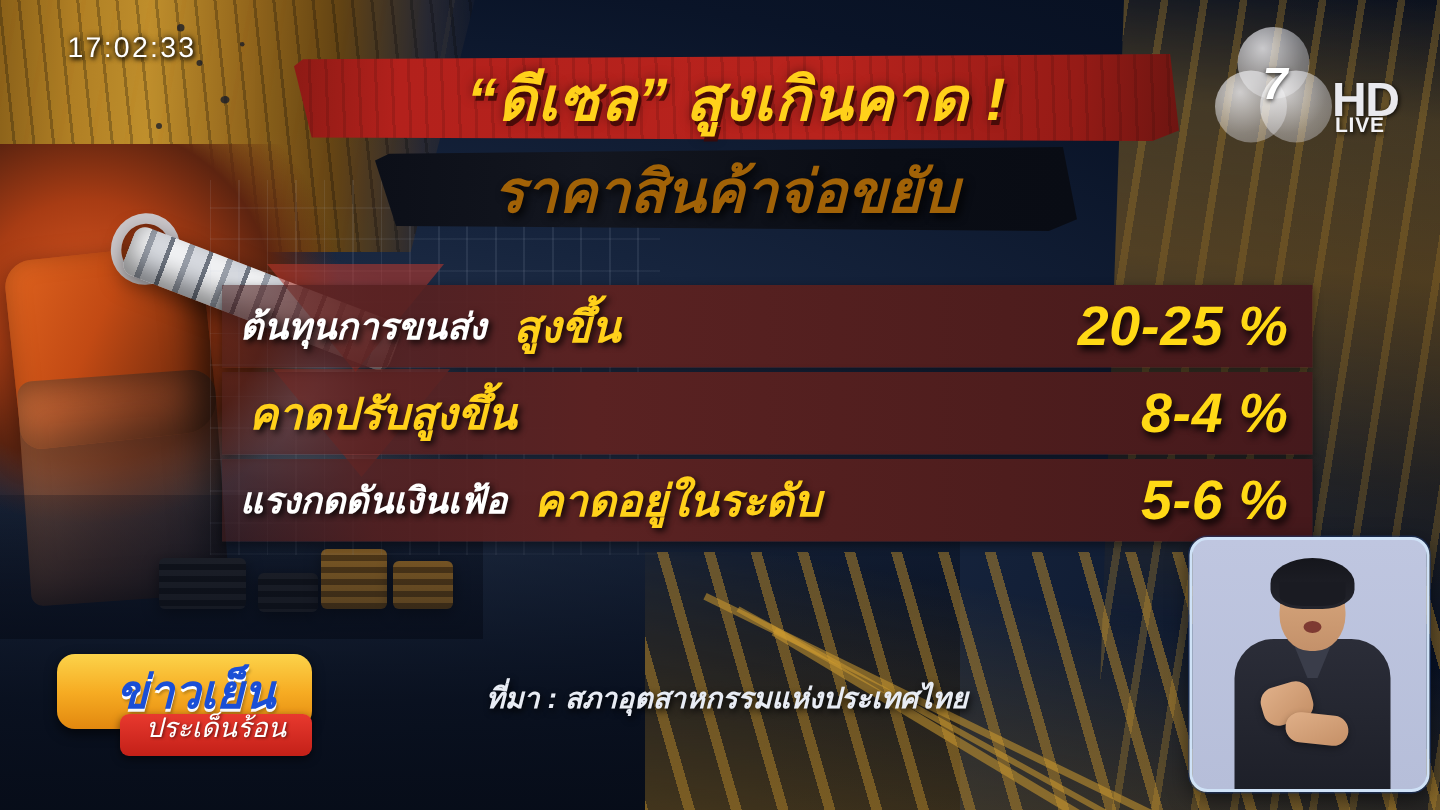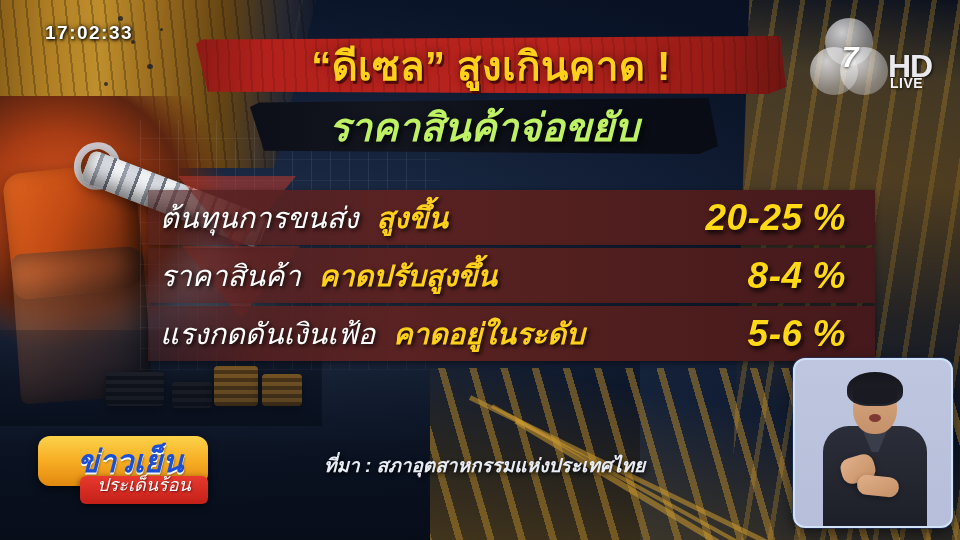--- a/index.html
+++ b/index.html
@@ -117,21 +117,21 @@
     opacity:.85;
   }
   .dark-wash{
     position:absolute; left:0; top:330px; width:640px; height:230px;
     background:linear-gradient(180deg, rgba(8,14,28,.25) 0%, rgba(7,13,26,.85) 60%, rgba(6,11,22,.96) 100%);
   }
 
   
   .timestamp{
     position:absolute; left:45px; top:22px;
-    color:#fff; font-size:19px; font-weight:700; letter-spacing:1.5px;
+    color:#fff; font-size:19px; font-weight:400; letter-spacing:1.5px;
     text-shadow:0 0 5px rgba(0,0,0,.95), 1px 1px 3px #000;
   }
 
   
   .ch7 { position:absolute; right:22px; top:18px; width:128px; height:84px; }
   .ch7-petals { position:absolute; left:0; top:0; width:78px; height:78px; }
   .petal{
     position:absolute; width:48px; height:48px; border-radius:50%;
     background:radial-gradient(circle at 35% 30%, rgba(240,240,245,.80), rgba(150,152,160,.62) 60%, rgba(95,98,108,.60));
     mix-blend-mode:screen;
@@ -165,58 +165,58 @@
     box-shadow:0 4px 14px rgba(0,0,0,.5);
   }
   .banner-red::after{
     content:""; position:absolute; inset:0;
     background:repeating-linear-gradient(88deg, rgba(0,0,0,.16) 0 2px, rgba(0,0,0,0) 2px 11px);
     opacity:.7;
   }
   .headline-main{
     position:absolute; left:196px; top:2px; width:590px; height:56px;
     display:flex; align-items:center; justify-content:center;
-    color:#ffd11a; font-size:40px; font-weight:700; 
+    color:#ffd11a; font-size:40px; font-weight:700; font-style:italic;
     white-space:nowrap; letter-spacing:.5px;
     text-shadow:2px 3px 0 rgba(60,8,6,.85), 0 0 8px rgba(0,0,0,.5);
   }
   .banner-black{
     position:absolute; left:250px; top:62px; width:468px; height:56px;
     background:linear-gradient(92deg,#0c0f18 0%,#13161f 30%,#0a0d15 72%,#090c14 100%);
     clip-path:polygon(2% 8%, 98% 0%, 100% 86%, 96% 100%, 3% 94%, 0% 16%);
   }
   .headline-sub{
     position:absolute; left:250px; top:64px; width:468px; height:54px;
     display:flex; align-items:center; justify-content:center;
-    color:#bef264; font-size:39px; font-weight:700; font-style:italic;
+    color:#a16207; font-size:39px; font-weight:700; font-style:italic;
     white-space:nowrap;
     text-shadow:2px 3px 6px rgba(0,0,0,.9);
   }
 
   
   .table{ position:absolute; left:148px; top:190px; width:727px; }
   .row{
     position:relative;
     height:55px; margin-bottom:3px;
     display:flex; align-items:center;
     background:linear-gradient(90deg, rgba(74,31,31,.55) 0%, rgba(86,32,32,.88) 14%, #5a2222 34%, #4e1d1d 72%, #45191c 100%);
     box-shadow:0 2px 6px rgba(0,0,0,.45);
   }
   .row-label{
-    color:#ffffff; font-size:29px; font-weight:400; font-style:italic;
+    color:#ffffff; font-size:24px; font-weight:700; font-style:italic;
     white-space:nowrap; padding-left:12px;
     text-shadow:2px 2px 4px rgba(0,0,0,.85);
   }
   .row-qualifier{
     color:#ffd11a; font-size:29px; font-weight:700; font-style:italic;
     white-space:nowrap; padding-left:18px;
     text-shadow:2px 2px 4px rgba(0,0,0,.85);
   }
   .row-value{
-    margin-left:auto; padding-right:29px;
+    margin-left:auto; padding-right:16px;
     color:#ffd915; font-size:37px; font-weight:700; font-style:italic;
     white-space:nowrap; letter-spacing:.5px;
     text-shadow:2px 3px 5px rgba(0,0,0,.9);
   }
   .row-unit{ padding-left:10px; }
 
   
   .source{
     position:absolute; left:324px; top:450px;
     color:#e8ecf4; font-size:19px; font-style:italic; font-weight:700;
@@ -365,21 +365,20 @@
 
   <div class="table">
 
     <div class="row">
       <span class="row-label">ต้นทุนการขนส่ง</span>
       <span class="row-qualifier">สูงขึ้น</span>
       <span class="row-value"><span>20-25</span><span class="row-unit">%</span></span>
     </div>
 
     <div class="row">
-      <span class="row-label">ราคาสินค้า</span>
       <span class="row-qualifier">คาดปรับสูงขึ้น</span>
       <span class="row-value"><span>8-4</span><span class="row-unit">%</span></span>
     </div>
 
     <div class="row">
       <span class="row-label">แรงกดดันเงินเฟ้อ</span>
       <span class="row-qualifier">คาดอยู่ในระดับ</span>
       <span class="row-value"><span>5-6</span><span class="row-unit">%</span></span>
     </div>
 

